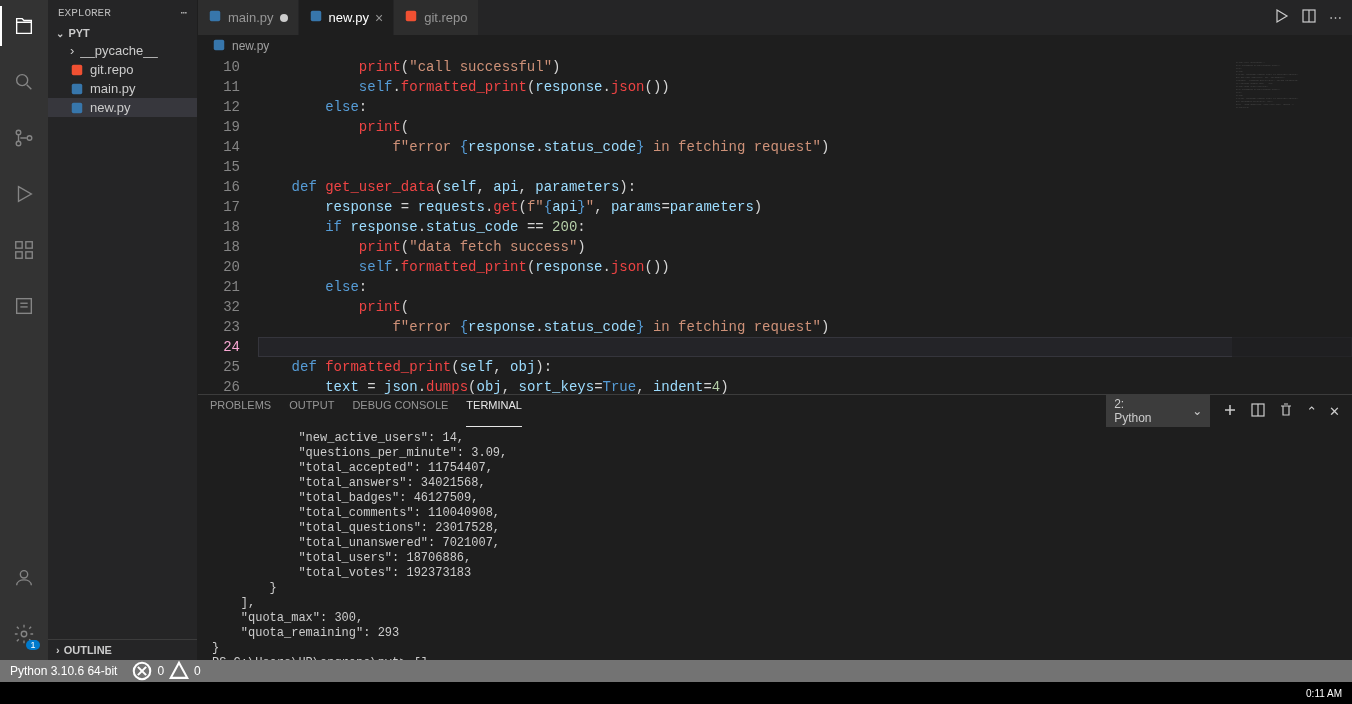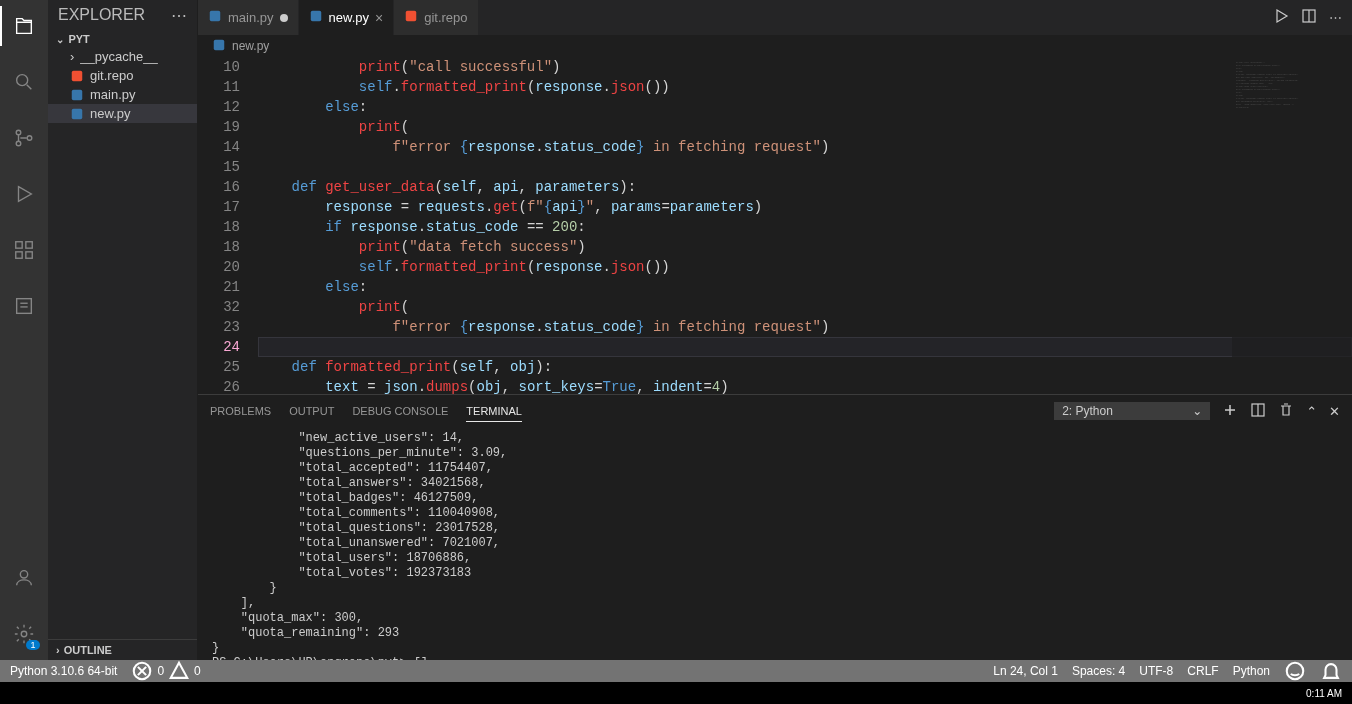--- a/index.html
+++ b/index.html
@@ -60,24 +60,26 @@
 .sidebar {
   width: 150px;
   background: #252526;
   display: flex;
   flex-direction: column;
   border-right: 1px solid #1e1e1e;
 }
 .sidebar-header {
   display: flex;
   justify-content: space-between;
+  align-items: center;
   padding: 6px 10px;
-  font-size: 16px;
+  font-size: 11px;
   color: #bbbbbb;
   text-transform: uppercase;
+  font-family: Liberation Mono, monospace;
 }
 .sidebar-section {
   padding: 2px 8px;
   font-size: 11px;
   font-weight: bold;
   color: #cccccc;
   display: flex;
   align-items: center;
   gap: 4px;
 }
@@ -189,21 +191,20 @@
 .panel {
   height: 266px;
   background: #1e1e1e;
   border-top: 1px solid #3c3c3c;
   display: flex;
   flex-direction: column;
 }
 .panel-tabs {
   display: flex;
   justify-content: space-between;
-  align-items: center;
   height: 32px;
   padding: 0 12px;
 }
 .panel-tabs-left { display: flex; gap: 18px; }
 .panel-tab {
   font-size: 11px;
   color: #969696;
   cursor: pointer;
   padding: 4px 0;
 }
@@ -212,21 +213,21 @@
   border-bottom: 1px solid #e7e7e7;
 }
 .panel-tabs-right { display: flex; align-items: center; gap: 12px; color: #cccccc; }
 .panel-tabs-right .dropdown {
   background: #3c3c3c;
   padding: 2px 8px;
   font-size: 12px;
   display: flex;
   align-items: center;
   gap: 40px;
-  width: 156px;
+  width: 104px;
   justify-content: space-between;
 }
 .terminal-body {
   flex: 1;
   font-family: Consolas, 'Courier New', monospace;
   font-size: 12px;
   line-height: 15px;
   color: #cccccc;
   padding: 4px 14px;
   white-space: pre;
@@ -508,35 +509,17 @@
           <line x1="5" y1="5" x2="11" y2="11"></line>
           <line x1="11" y1="5" x2="5" y2="11"></line>
         </svg>
       <span>0</span>
       <svg width="14" height="14" viewBox="0 0 16 16" fill="none" stroke="currentColor" stroke-width="1.5">
           <path d="M8 2l6 11H2z"></path>
         </svg>
       <span>0</span>
     </span>
   </div>
-  <div class="status-right">
-    <span class="status-item">Ln 24, Col 1</span>
-    <span class="status-item">Spaces: 4</span>
-    <span class="status-item">UTF-8</span>
-    <span class="status-item">CRLF</span>
-    <span class="status-item">Python</span>
-    <span class="status-item">
-        <svg width="14" height="14" viewBox="0 0 16 16" fill="none" stroke="currentColor" stroke-width="1.5">
-          <circle cx="8" cy="8" r="6"></circle>
-          <path d="M5 7h0M11 7h0M5 10c1 1.5 5 1.5 6 0"></path>
-        </svg>
-      </span>
-    <span class="status-item">
-        <svg width="14" height="14" viewBox="0 0 16 16" fill="none" stroke="currentColor" stroke-width="1.5">
-          <path d="M4 11V7a4 4 0 018 0v4l1 2H3z"></path>
-        </svg>
-      </span>
-  </div>
 </div>
 
 <div class="taskbar">
   <span>0:11 AM</span>
 </div>
 
 </body></html>

